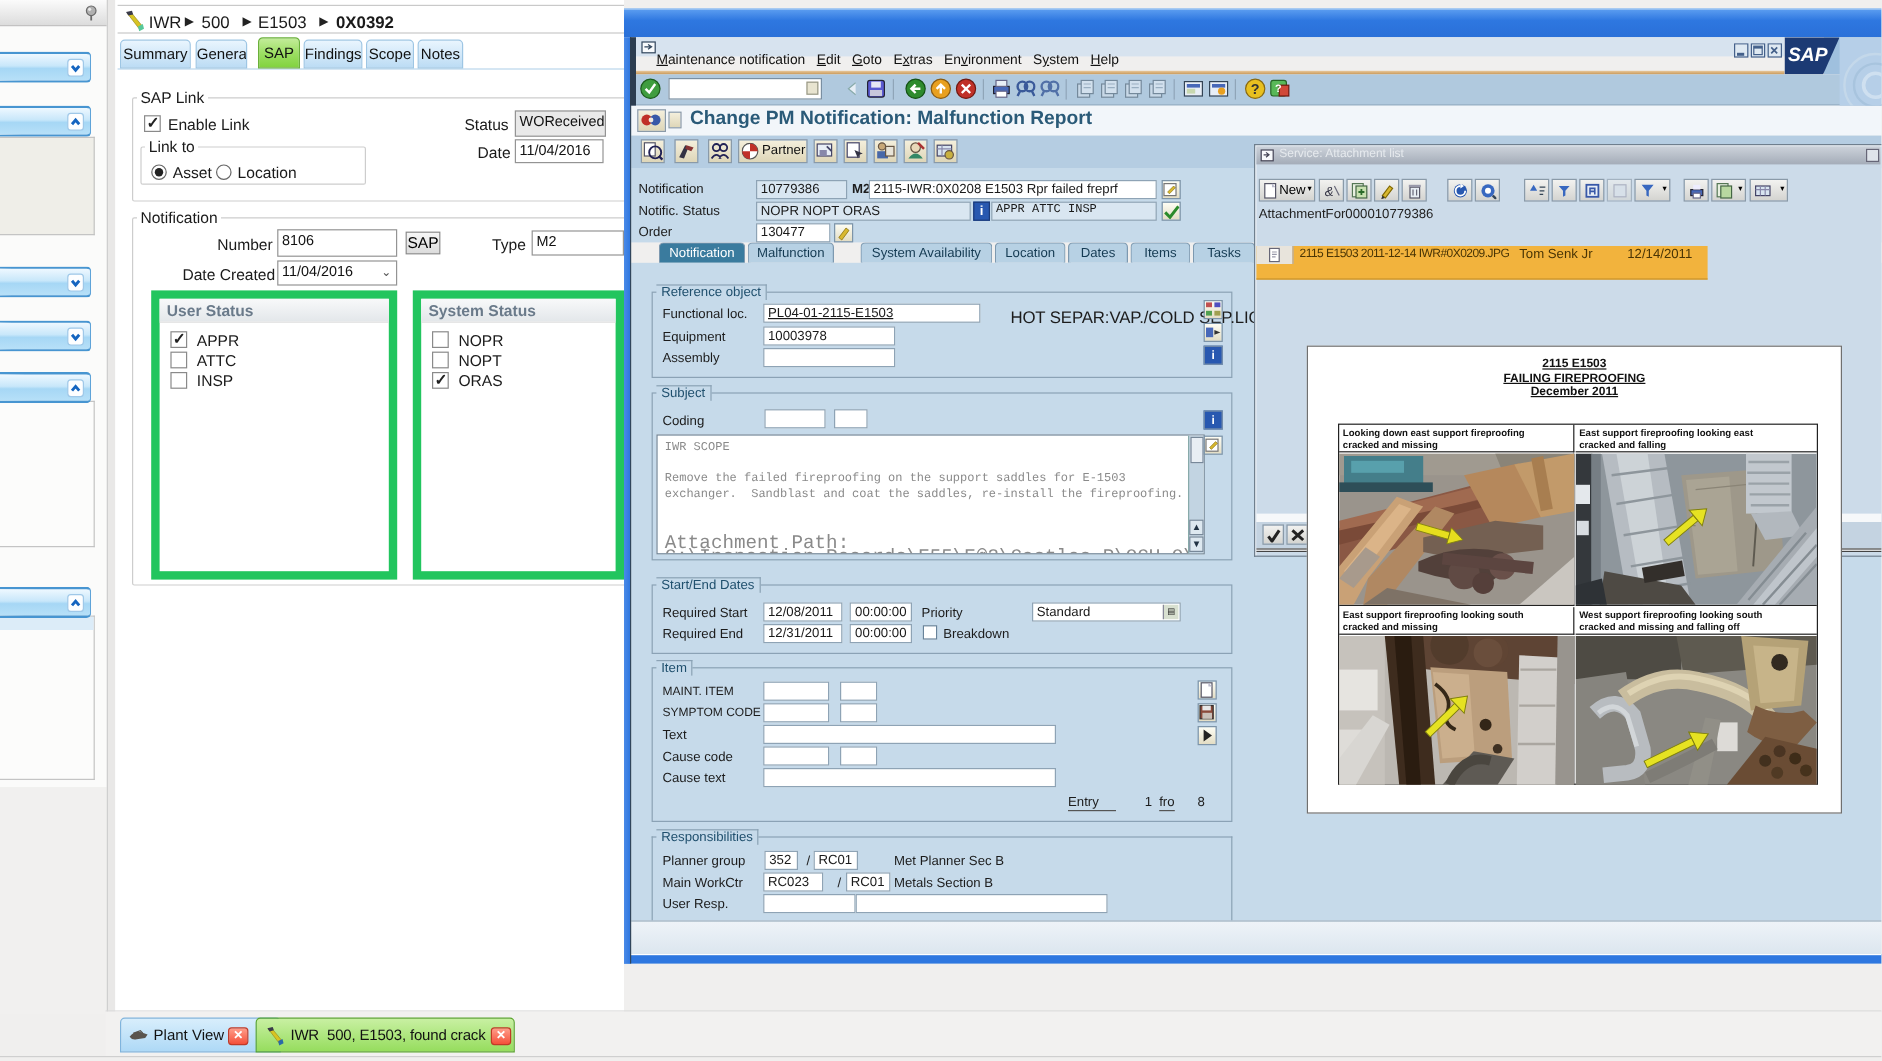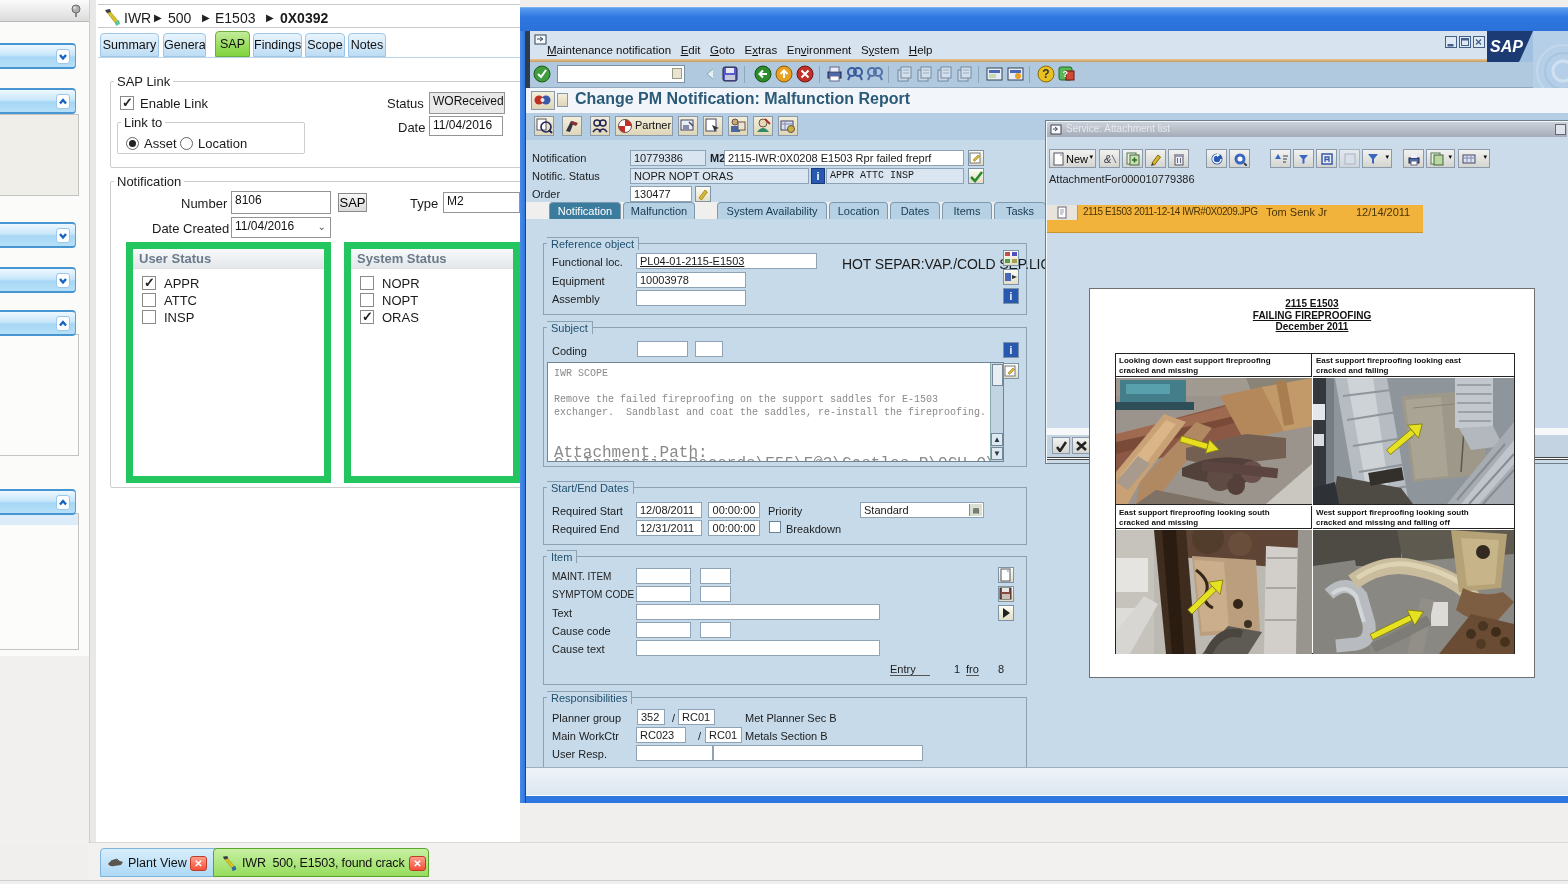--- a/index.html
+++ b/index.html
@@ -20,21 +20,21 @@
 .cb.chk:before{content:"✓";position:absolute;left:1px;top:-2px;font-size:13px;color:#222;font-weight:bold;}
 .lbl13{position:absolute;font-size:13px;color:#1a1a1a;white-space:nowrap;}
 .fld{position:absolute;background:#fff;border:1px solid #949494;font-size:12px;color:#111;padding:1px 3px;white-space:nowrap;overflow:hidden;}
 .radio{position:absolute;width:13px;height:13px;border:1px solid #666;border-radius:50%;background:#fff;}
 .radio.sel:before{content:"";position:absolute;left:2px;top:2px;width:7px;height:7px;border-radius:50%;background:#222;}
 .statpanel{position:absolute;border:7px solid #22c55e;background:#fff;}
 .stathead{height:20px;background:linear-gradient(#f8f9fa,#e3e7ea);border-bottom:1px solid #e0e0e0;font-size:13px;font-weight:bold;color:#6a7a8a;padding:2px 0 0 6px;}
 .saptitle{left:520px;top:7px;width:1048px;height:24px;background:linear-gradient(#5a9cf0,#2e77e0 40%,#2a70d8);border-top:1px solid #7ab2f4;}
 .sapborder{left:520px;top:7px;width:5px;height:796px;background:#2e77e0;}
 .sapdark{left:525px;top:31px;width:1px;height:772px;background:#30455c;}
-.sapmenu{left:526px;top:31px;width:961px;height:28px;background:#d7e3ef;}
+.sapmenu{left:526px;top:31px;width:961px;height:16px;background:#d7e3ef;}
 .menutxt{position:absolute;top:13px;left:21px;font-size:11.5px;color:#111;white-space:nowrap;}
 .orangeline{left:526px;top:59px;width:961px;height:3px;background:linear-gradient(#e8c79a,#c89858);}
 .saplogo{left:1487px;top:31px;width:46px;height:31px;background:#1c3a74;z-index:3;}
 .ripple2{left:1520px;top:31px;width:48px;height:31px;background:#9fc0de;}
 .ripple{left:1533px;top:31px;width:35px;height:57px;background:#b6cfe8;z-index:2;}
 .sapbar1{left:526px;top:62px;width:1042px;height:26px;background:#b0c9de;border-bottom:1px solid #8fa8bd;}
 .saptitlerow{left:526px;top:88px;width:1042px;height:25px;background:#f2f6fa;}
 .sapbar2{left:526px;top:113px;width:1042px;height:27px;background:#b5cde2;}
 .sapform{left:526px;top:140px;width:1042px;height:62px;background:#c6daea;}
 .sapcontent{left:526px;top:219px;width:1042px;height:548px;background:#c6daea;}

